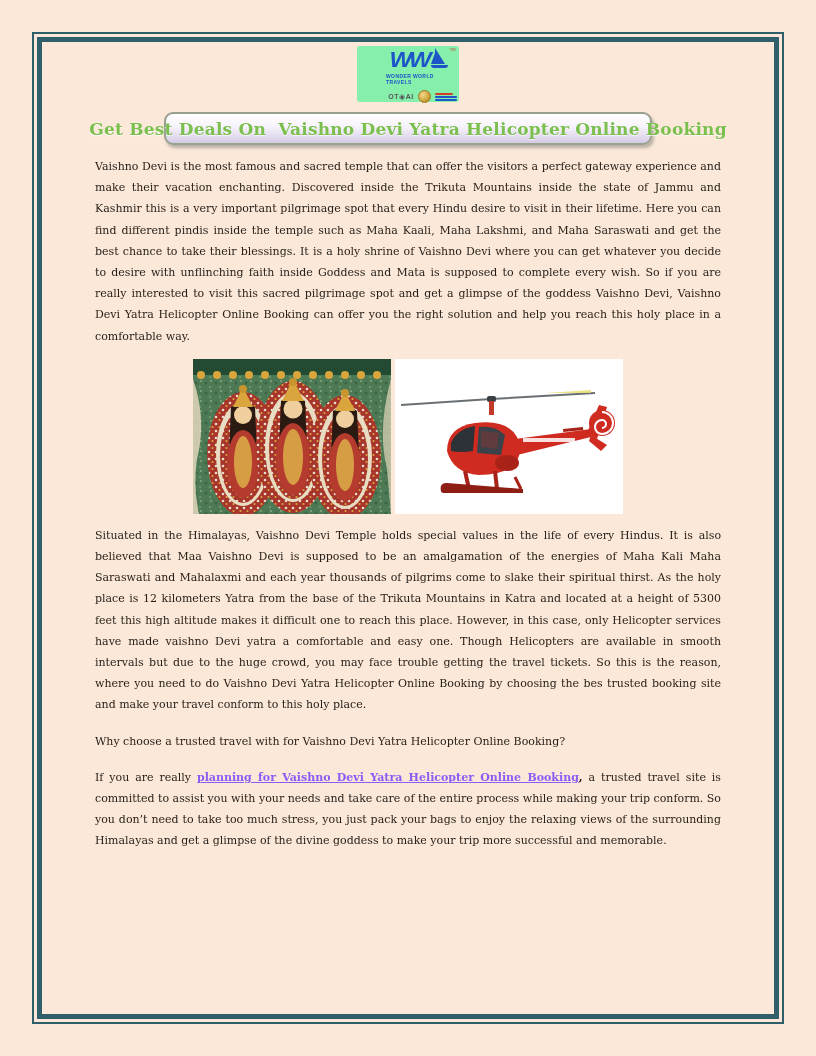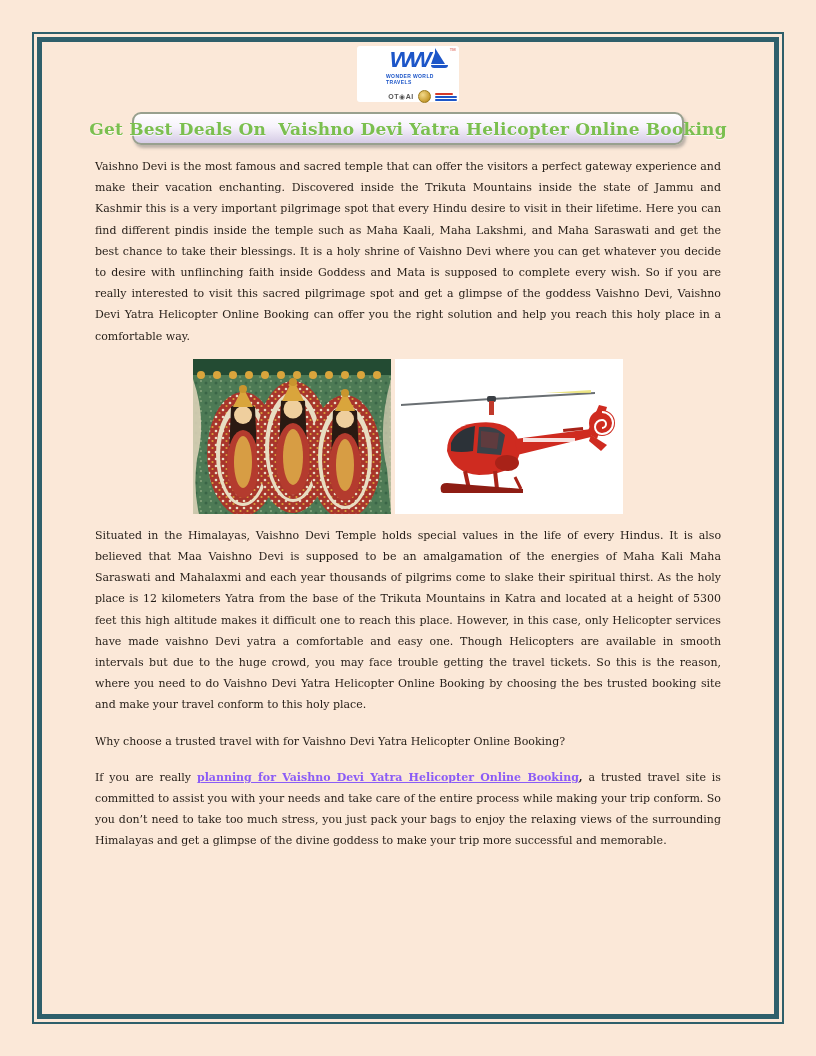--- a/index.html
+++ b/index.html
@@ -19,21 +19,21 @@
     position:absolute;left:3px;top:3px;right:3px;bottom:3px;
     border:5px solid #2e5f6b;
   }
   .content{
     position:absolute;left:43px;top:42px;right:43px;bottom:42px;
     padding:2px 52px 0 52px;
   }
   
   .logo-wrap{display:flex;justify-content:center;margin-top:2px;}
   .logo-card{
-    width:102px;height:56px;background:#ffffff;border-radius:3px;
+    width:102px;height:56px;background:#86efac;border-radius:3px;
     display:flex;flex-direction:column;align-items:center;justify-content:flex-start;
     padding-top:2px;box-sizing:border-box;
     font-family:"Liberation Sans","DejaVu Sans",sans-serif;
     padding-left:29px;
   }
   .logo-top{display:flex;align-items:flex-start;line-height:1;}
   .logo-ww{
     color:#1d56c8;font-weight:bold;font-size:24px;letter-spacing:-3px;
     font-style:italic;transform:scaleY(.92);
   }
@@ -52,21 +52,21 @@
   .cert-otoai{color:#555;font-size:7px;font-weight:bold;letter-spacing:.5px;}
   .cert-seal{width:11px;height:11px;border-radius:50%;
     background:radial-gradient(circle at 35% 35%,#f3d98a,#c69a2e 70%,#8a6a14);
     border:1px solid #9a7a1e;}
   .cert-badge{display:flex;flex-direction:column;gap:1px;}
   .cert-badge i{display:block;width:22px;height:2px;background:#1d56c8;border-radius:1px;}
   .cert-badge i.red{background:#d43a2a;width:18px;}
   
   .heading-wrap{display:flex;justify-content:center;margin-top:10px;}
   .heading-box{
-    width:552px;height:33px;box-sizing:border-box;
+    width:488px;height:33px;box-sizing:border-box;
     border:2px solid #98a08e;border-radius:9px;
     background:linear-gradient(#ffffff 0%,#f6f2fb 45%,#d5cbe5 100%);
     box-shadow:2px 3px 3px rgba(110,110,110,.45);
     display:flex;align-items:center;justify-content:center;
   }
   .heading-text{
     font-weight:bold;font-size:17px;color:#7bbf4f;
     letter-spacing:.2px;white-space:nowrap;
     text-shadow:0 1px 1px rgba(255,255,255,.8);
   }

